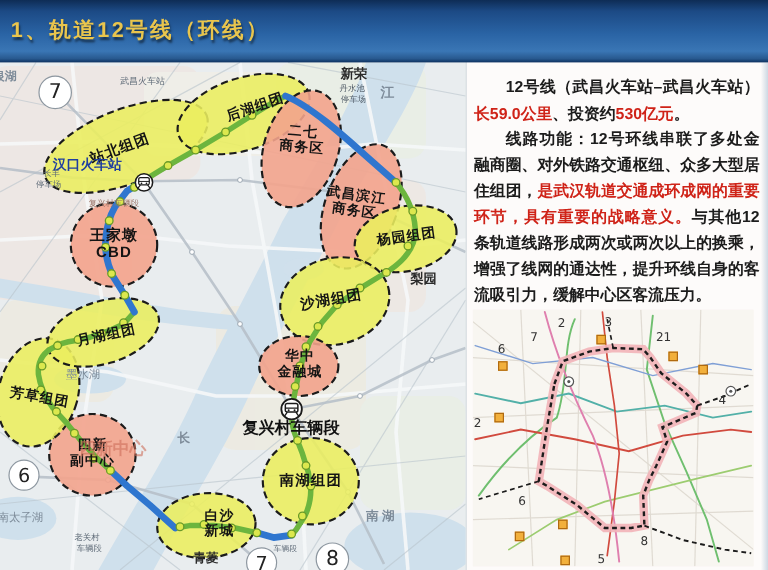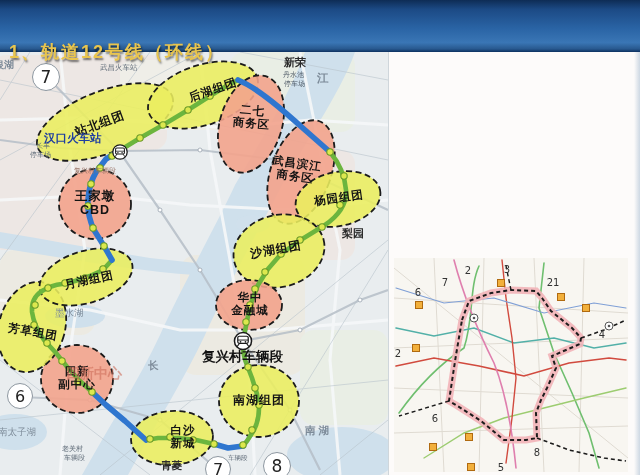--- a/index.html
+++ b/index.html
@@ -14,21 +14,21 @@
     --cluster-yellow:#ebee5e; --cluster-pink:#f3a38c;
     --river:#cfe0ec; --dot-fill:#dce84e; --dot-stroke:#6a9a28;
   }
   .header{
     position:absolute;left:0;top:0;width:640px;height:52px;z-index:30;
     background:linear-gradient(180deg,#0e2c55 0%,#1c4a85 18%,#2a64a5 55%,#3a76b5 82%,#28598f 94%,#0d3160 100%);
   }
   .header-title{
     position:absolute;left:9px;top:13px;
     font-size:18px;font-weight:bold;color:var(--gold);
-    letter-spacing:2px;text-shadow:1px 2px 2px rgba(0,0,0,.55);white-space:nowrap;margin-top:27px;
+    letter-spacing:2px;text-shadow:1px 2px 2px rgba(0,0,0,.55);white-space:nowrap;
   }
   .map-area{
     position:absolute;left:0;top:0;width:388px;height:475px;
     background:#e9edef;overflow:hidden;border-right:1px solid #cfd6db;
   }
   .map-svg{position:absolute;left:0;top:0;z-index:1;}
   .map-labels{position:absolute;left:0;top:0;width:388px;height:475px;z-index:5;}
   .cl-label{
     position:absolute;font-weight:bold;color:#141414;text-align:center;
     line-height:1.12;white-space:nowrap;letter-spacing:1px;
@@ -266,20 +266,22 @@
       <div class="pl" style="left: 228px; top: 455px; font-size: 6.5px; color: rgb(95, 107, 120); font-weight: normal;">车辆段</div>
       <div class="badge" style="left: 46px; top: 77px; width: 26px; height: 26px; font-size: 17px;">7</div>
       <div class="badge" style="left: 20px; top: 396px; width: 24px; height: 24px; font-size: 16px;">6</div>
       <div class="badge" style="left: 218px; top: 469px; width: 24px; height: 24px; font-size: 16px;">7</div>
       <div class="badge" style="left: 277px; top: 466px; width: 26px; height: 26px; font-size: 17px;">8</div>
     </div>
 </div>
 
 <div class="right-panel">
   <div class="rp-text">
+      <p class="rp-para"><span class="seg-black">12号线（武昌火车站–武昌火车站）</span><span class="seg-red">长59.0公里</span><span class="seg-black">、投资约</span><span class="seg-red">530亿元</span><span class="seg-black">。</span></p>
+      <p class="rp-para"><span class="seg-black">线路功能：12号环线串联了多处金融商圈、对外铁路交通枢纽、众多大型居住组团，</span><span class="seg-red">是武汉轨道交通成环成网的重要环节，具有重要的战略意义。</span><span class="seg-black">与其他12条轨道线路形成两次或两次以上的换乘，增强了线网的通达性，提升环线自身的客流吸引力，缓解中心区客流压力。</span></p>
     </div>
 
   <div class="mini-map">
     <svg width="234" height="214" viewBox="0 0 234 214">
       <rect x="0" y="0" width="234" height="214" fill="#f8f6f1"></rect>
 
       <g stroke="#ddd8cf" stroke-width="1" fill="none" opacity="0.9">
         <path d="M0,40 L234,55"></path>
           <path d="M0,90 L234,80"></path>
           <path d="M0,130 L234,140"></path>

